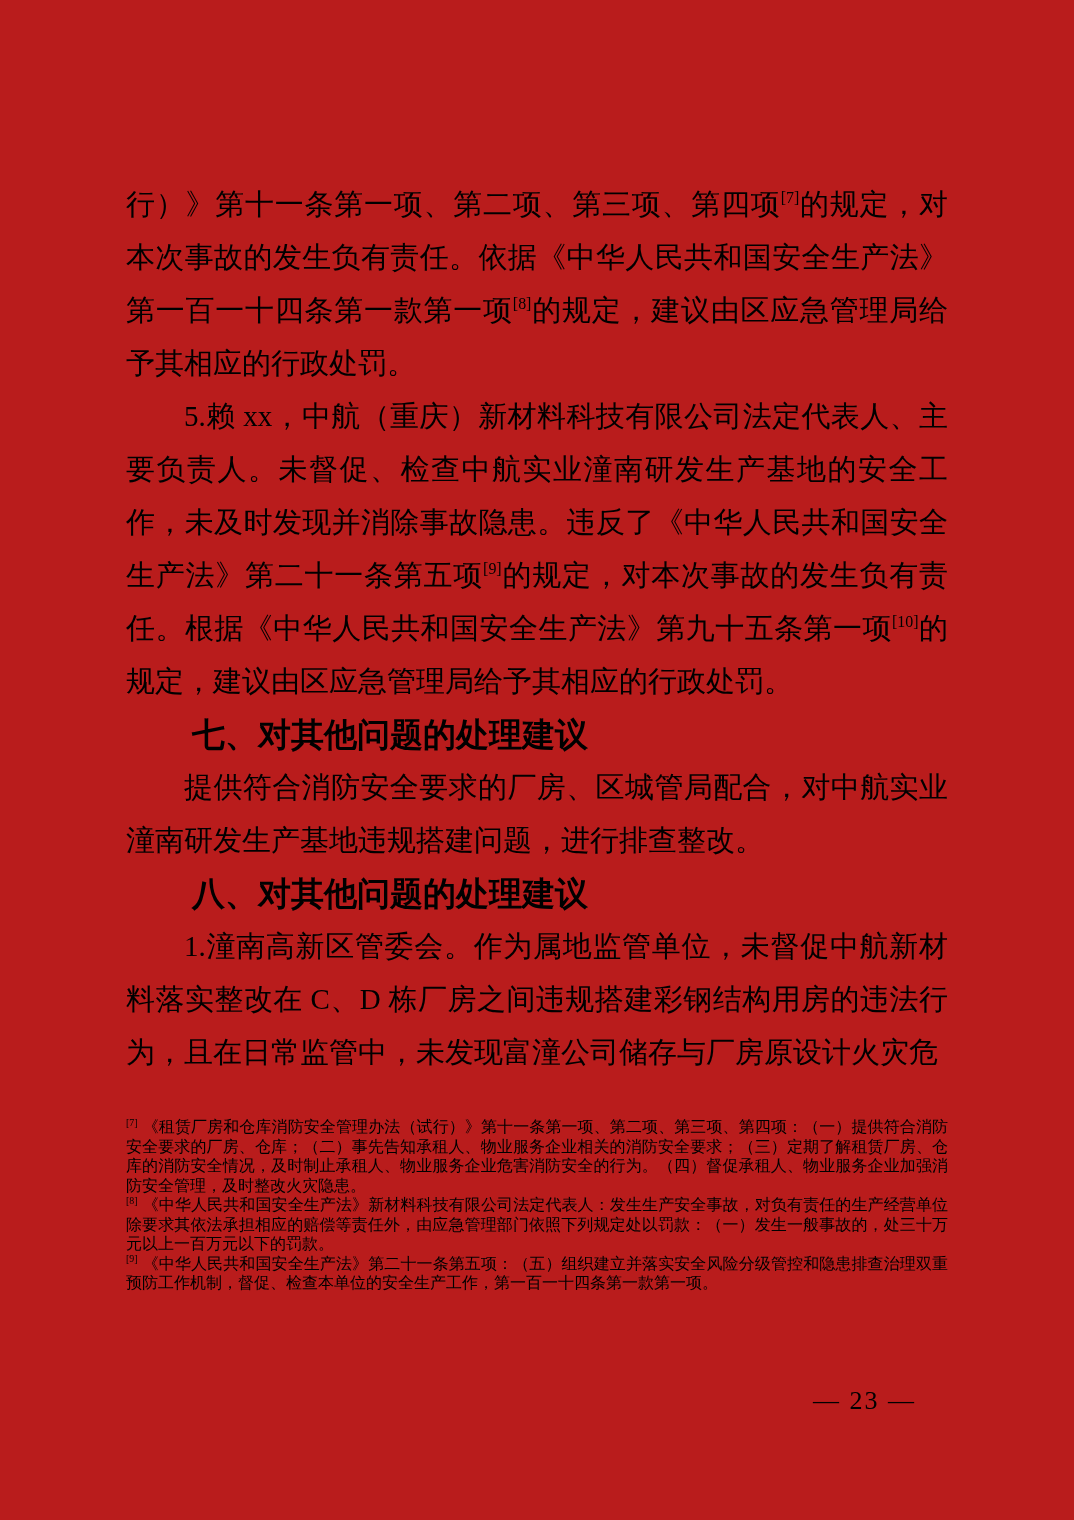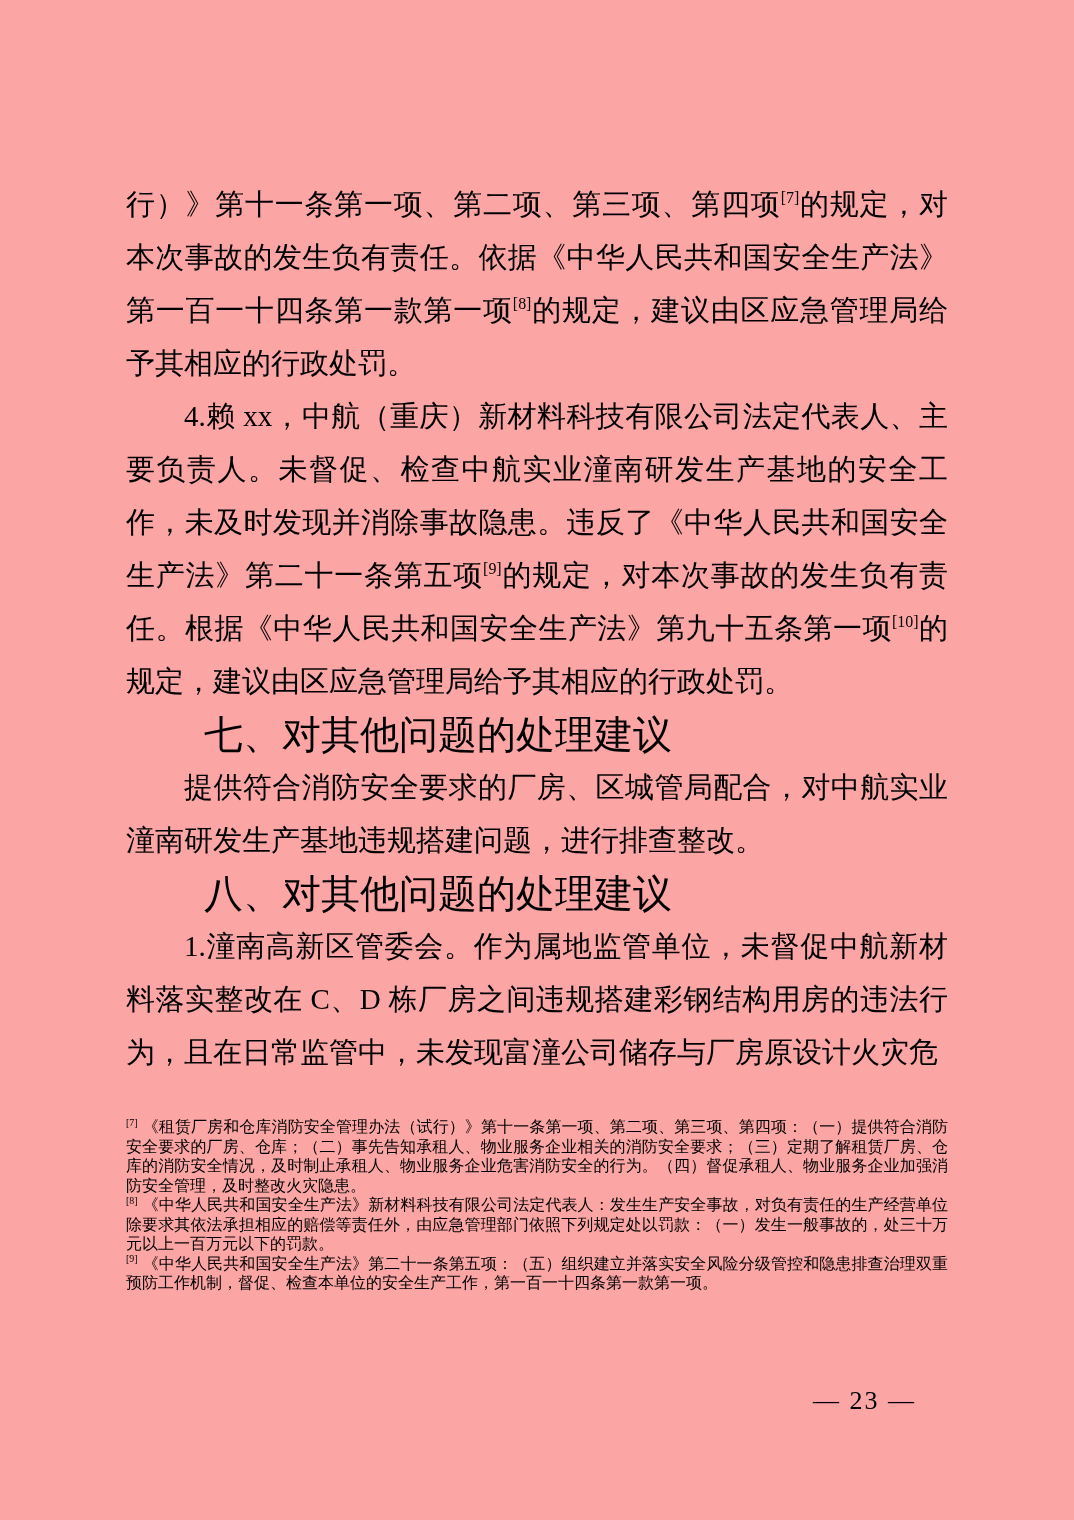--- a/index.html
+++ b/index.html
@@ -1,21 +1,21 @@
 <!DOCTYPE html>
 <html lang="zh"><head>
 <meta charset="utf-8">
 <style>
   html, body { margin: 0; padding: 0; background: #888; }
   .page {
     position: relative;
     width: 1074px;
     height: 1520px;
     margin: 0 auto;
-    background: #fca5a5;
+    background: #b91c1c;
     box-sizing: border-box;
     padding: 178px 126px 0 126px;
     color: #000;
     overflow: hidden;
   }
   .body-text {
     font-family: "Liberation Serif", "DejaVu Serif", serif;
     font-size: 29px;
     line-height: 53px;
     text-align: justify;
@@ -23,22 +23,22 @@
   }
   .body-text p, .body-text h2 { margin: 0; padding: 0; }
   .para.indent { text-indent: 2em; }
   .para sup {
     font-size: 0.55em;
     line-height: 0;
     vertical-align: super;
   }
   .heading {
     font-family: "Liberation Sans", "DejaVu Sans", sans-serif;
-    font-weight: 400;
-    font-size: 39px;
+    font-weight: 700;
+    font-size: 33px;
     line-height: 53px;
     text-indent: 2em;
   }
   .footnotes {
     margin-top: 38px;
     font-family: "Liberation Serif", "DejaVu Serif", serif;
     font-size: 16px;
     line-height: 19.5px;
     text-align: justify;
     text-justify: inter-character;
@@ -61,21 +61,21 @@
     text-align: center;
   }
 </style>
 </head>
 <body>
 
 <main class="page">
 
   <section class="body-text">
     <p class="para no-indent"><span>行）》第十一条第一项、第二项、第三项、第四项</span><sup>[7]</sup><span>的规定，对本次事故的发生负有责任。依据《中华人民共和国安全生产法》第一百一十四条第一款第一项</span><sup>[8]</sup><span>的规定，建议由区应急管理局给予其相应的行政处罚。</span></p>
-    <p class="para indent"><span>4.赖 xx，中航（重庆）新材料科技有限公司法定代表人、主要负责人。未督促、检查中航实业潼南研发生产基地的安全工作，未及时发现并消除事故隐患。违反了《中华人民共和国安全生产法》第二十一条第五项</span><sup>[9]</sup><span>的规定，对本次事故的发生负有责任。根据《中华人民共和国安全生产法》第九十五条第一项</span><sup>[10]</sup><span>的规定，建议由区应急管理局给予其相应的行政处罚。</span></p>
+    <p class="para indent"><span>5.赖 xx，中航（重庆）新材料科技有限公司法定代表人、主要负责人。未督促、检查中航实业潼南研发生产基地的安全工作，未及时发现并消除事故隐患。违反了《中华人民共和国安全生产法》第二十一条第五项</span><sup>[9]</sup><span>的规定，对本次事故的发生负有责任。根据《中华人民共和国安全生产法》第九十五条第一项</span><sup>[10]</sup><span>的规定，建议由区应急管理局给予其相应的行政处罚。</span></p>
     <h2 class="heading">七、对其他问题的处理建议</h2>
     <p class="para indent"><span>提供符合消防安全要求的厂房、区城管局配合，对中航实业潼南研发生产基地违规搭建问题，进行排查整改。</span></p>
     <h2 class="heading">八、对其他问题的处理建议</h2>
     <p class="para indent"><span>1.潼南高新区管委会。作为属地监管单位，未督促中航新材料落实整改在 C、D 栋厂房之间违规搭建彩钢结构用房的违法行为，且在日常监管中，未发现富潼公司储存与厂房原设计火灾危</span></p>
   </section>
 
   <section class="footnotes">
     <p class="footnote">
       <sup>[7]</sup><span>《租赁厂房和仓库消防安全管理办法（试行）》第十一条第一项、第二项、第三项、第四项：（一）提供符合消防安全要求的厂房、仓库；（二）事先告知承租人、物业服务企业相关的消防安全要求；（三）定期了解租赁厂房、仓库的消防安全情况，及时制止承租人、物业服务企业危害消防安全的行为。（四）督促承租人、物业服务企业加强消防安全管理，及时整改火灾隐患。</span>
     </p>

